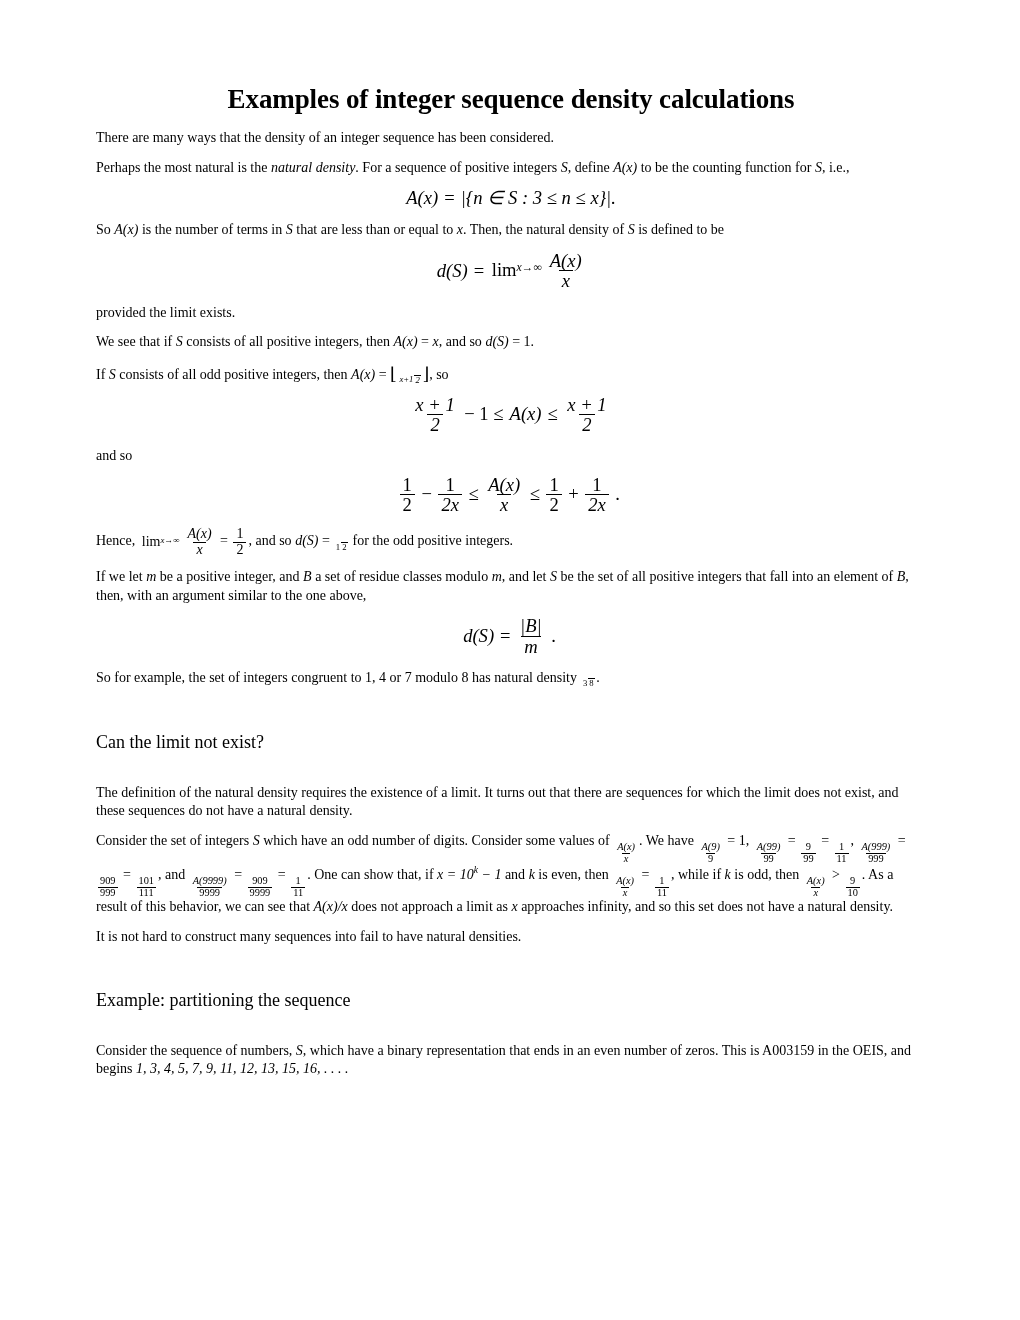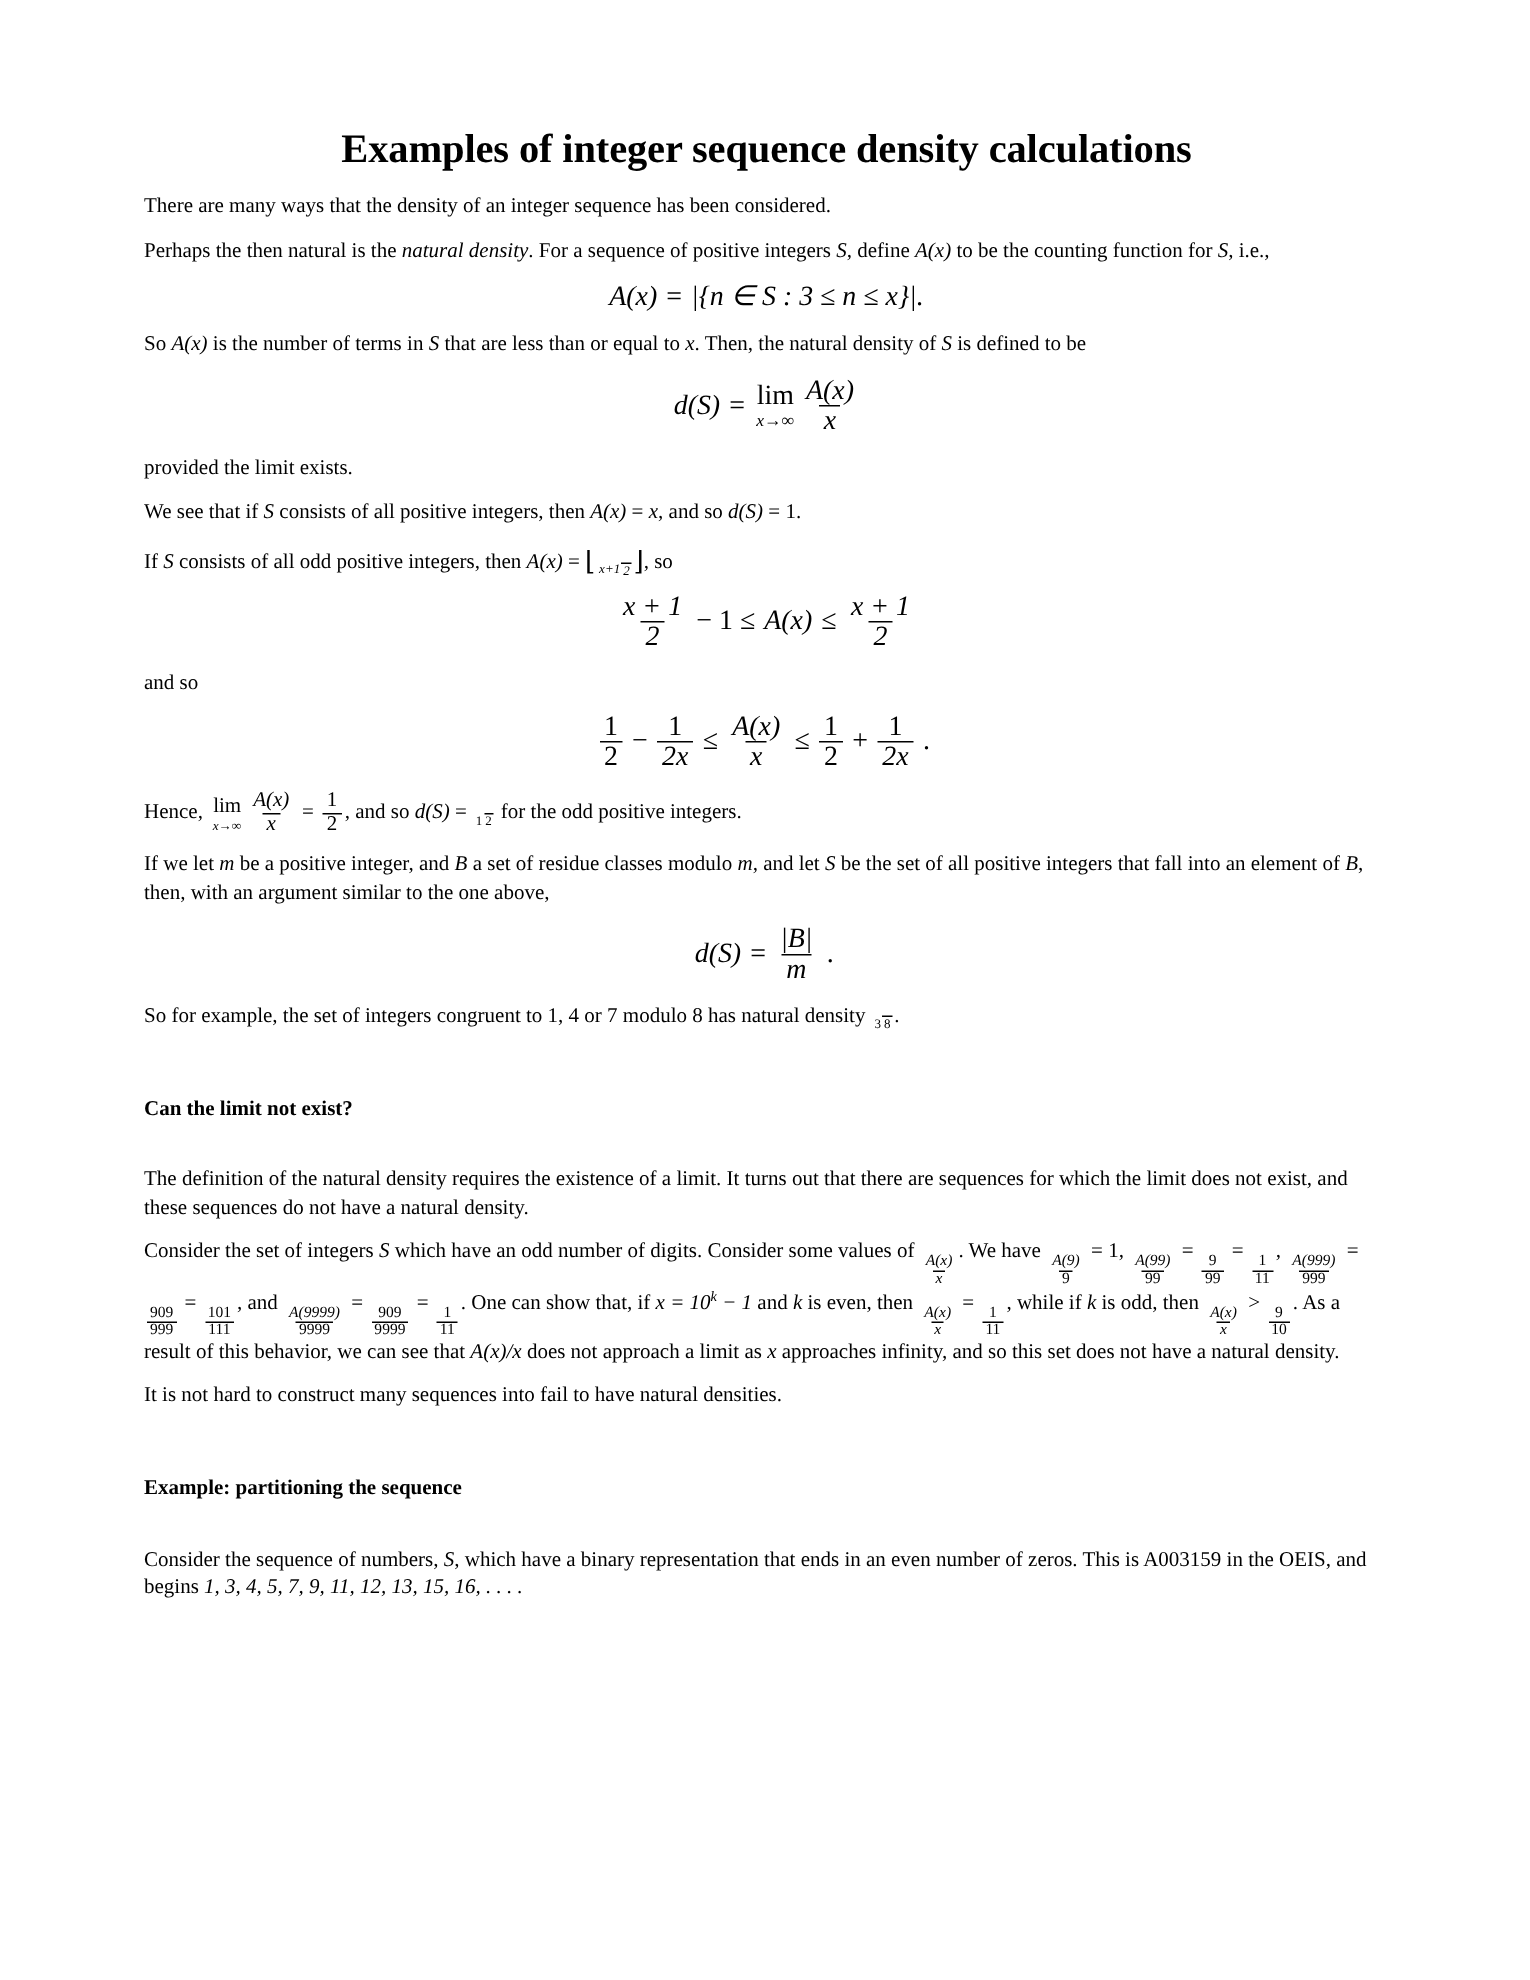--- a/index.html
+++ b/index.html
@@ -31,22 +31,22 @@
   
   .doc-title {
     font-size: 27px;
     font-weight: bold;
     text-align: center;
     line-height: 1.15;
     margin: 0 0 14px 0;
     letter-spacing: -0.1px;
   }
   .section-heading {
-    font-size: 14px;
-    font-weight: bold;
+    font-size: 18px;
+    font-weight: normal;
     margin: 44px 0 30px 0;
     line-height: 1.2;
   }
 
   
   p.para {
     font-size: 14px;
     line-height: 1.32;
     margin: 0 0 11px 0;
     text-align: left;
@@ -107,22 +107,22 @@
     vertical-align: -0.5em;
     font-size: 0.74em;
     line-height: 1.03;
     margin: 0 2px;
   }
   .mfrac > .den { border-top: 1px solid #000; padding: 0 2px; }
   .mfrac > .num { padding: 0 2px; }
 
   .lim {
     display: inline-flex;
-    flex-direction: column;
-    align-items: flex-end;
+    flex-direction: row;
+    align-items: flex-start;
     justify-content: center;
     vertical-align: middle;
     line-height: 1.0;
     margin: 0 3px;
   }
   .lim > .limop { font-style: normal; }
   .lim > .limsub { font-size: 0.63em; margin-top: 1px; }
 
   .op { font-style: normal; padding: 0 3px; }
   .floor { font-style: normal; font-size: 1.25em; vertical-align: -0.08em; }
@@ -131,21 +131,21 @@
 </head>
 <body>
 
 <div class="page">
 <div class="content">
 
   <h1 class="doc-title">Examples of integer sequence density calculations</h1>
 
   <p class="para">There are many ways that the density of an integer sequence has been considered.</p>
 
-  <p class="para"><span>Perhaps the then natural is the </span><span class="it">natural density</span><span>. For a sequence of positive integers </span><span class="mi">S</span><span>, define </span><span class="mi">A(x)</span><span> to be the counting function for </span><span class="mi">S</span><span>, i.e.,</span></p>
+  <p class="para"><span>Perhaps the most natural is the </span><span class="it">natural density</span><span>. For a sequence of positive integers </span><span class="mi">S</span><span>, define </span><span class="mi">A(x)</span><span> to be the counting function for </span><span class="mi">S</span><span>, i.e.,</span></p>
 
   <div class="display">
     <span class="mathrow">
       <span class="mi">A(x)</span>
       <span class="op">=</span>
       <span class="mi">|{n ∈ S : 3 ≤ n ≤ x}|.</span>
     </span>
   </div>
 
   <p class="para"><span>So </span><span class="mi">A(x)</span><span> is the number of terms in </span><span class="mi">S</span><span> that are less than or equal to </span><span class="mi">x</span><span>. Then, the natural density of </span><span class="mi">S</span><span> is defined to be</span></p>

